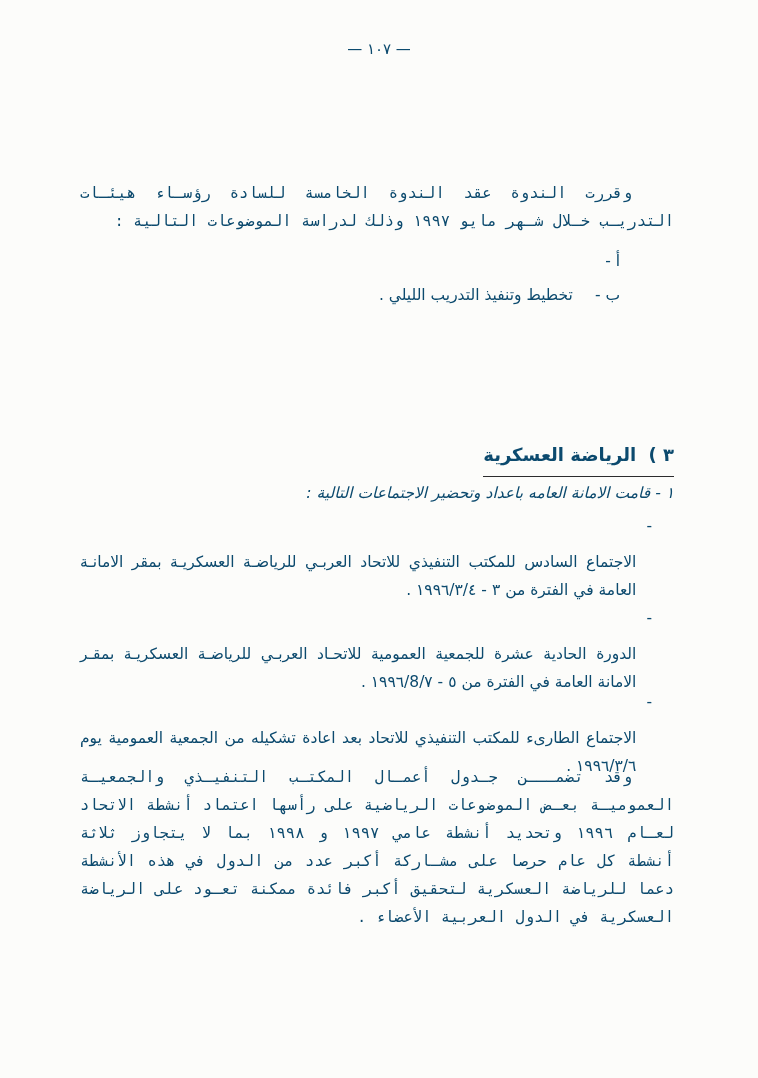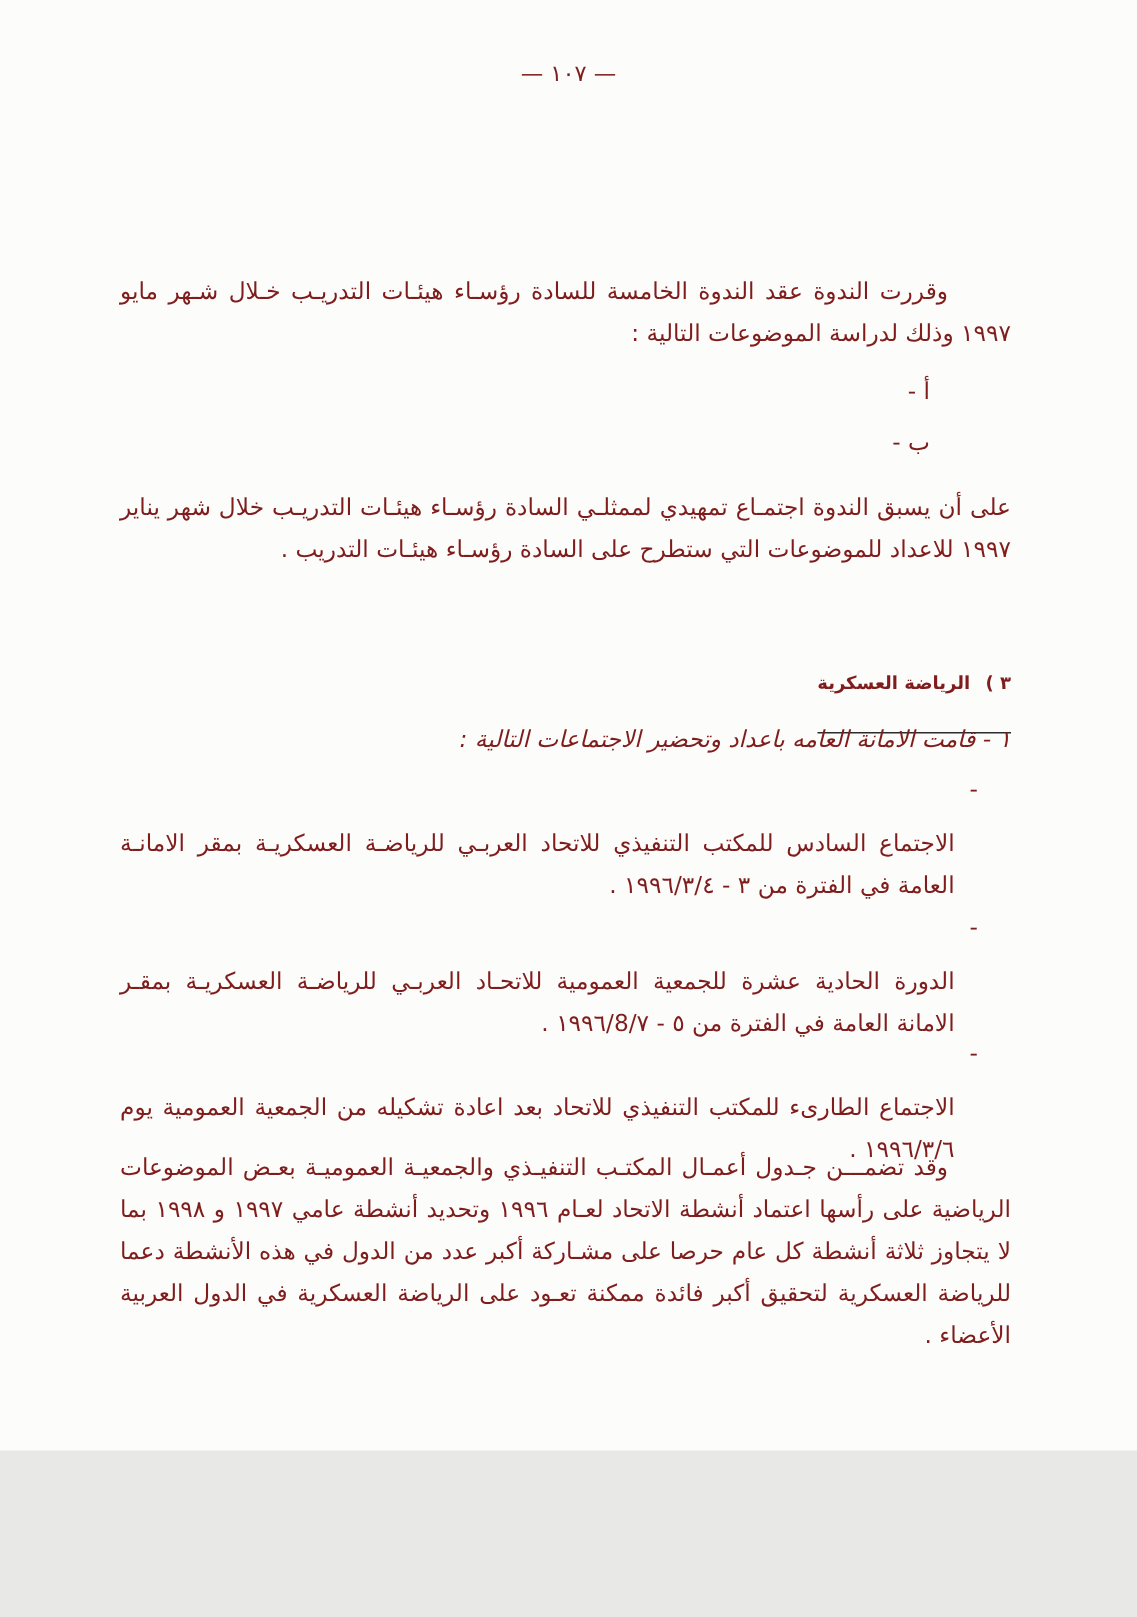--- a/index.html
+++ b/index.html
@@ -3,63 +3,63 @@
 <meta charset="utf-8">
 <style>
   * { box-sizing: border-box; margin: 0; padding: 0; }
   html, body { background: #e8e8e6; }
   body {
     width: 758px; height: 1078px;
     font-family: "DejaVu Sans", sans-serif;
   }
   .page {
     position: relative;
-    width: 758px; height: 967px;
+    width: 758px; height: 1078px;
     background: #fcfcfa;
-    color: #7f1d1d;
+    color: #0c4a6e;
     direction: rtl;
     overflow: hidden;
   }
   .page-number {
     position: absolute; top: 40px; left: 0; right: 0;
     text-align: center;
     font-size: 15px;
     letter-spacing: 1px;
   }
   .block {
     position: absolute;
     right: 84px;
     width: 594px;
     font-size: 15.5px;
     line-height: 28px;
     text-align: justify;
   }
-  .indent { text-indent: 42px; }
+  .indent { text-indent: 42px; font-family: Liberation Mono, monospace; }
   .single { text-align: right; font-style: italic; }
 
   .list {
     position: absolute;
     right: 138px;
     width: 480px;
     font-size: 15.5px;
     line-height: 28px;
   }
   .list-row { display: flex; gap: 22px; margin-bottom: 6px; }
   .marker { flex: 0 0 auto; }
   .li-text { flex: 0 1 auto; }
 
   .heading {
     position: absolute;
     right: 84px;
-    font-size: 12px;
+    font-size: 18px;
     font-weight: 700;
     line-height: 26px;
     display: inline-block;
     border-bottom: 1.5px solid #2b2b2d;
-    padding-bottom: 20px;
+    padding-bottom: 8px;
   }
   .heading .h-num { margin-left: 6px; }
 
   .bullet {
     position: absolute;
     right: 106px;
     width: 572px;
     display: flex;
     gap: 10px;
     font-size: 15.5px;
@@ -76,24 +76,24 @@
   <div class="page-number">— ١٠٧ —</div>
 
   <p class="block indent" style="top:180px">وقررت الندوة عقد الندوة الخامسة للسادة رؤسـاء هيئـات التدريـب خـلال شـهر مايو ١٩٩٧ وذلك لدراسة الموضوعات التالية :</p>
 
   <div class="list" style="top:247px">
     <div class="list-row">
       <span class="marker">أ -</span>
     </div>
     <div class="list-row">
       <span class="marker">ب -</span>
+      <span class="li-text">تخطيط وتنفيذ التدريب الليلي .</span>
     </div>
   </div>
 
-  <p class="block" style="top:324px">على أن يسبق الندوة اجتمـاع تمهيدي لممثلـي السادة رؤسـاء هيئـات التدريـب خلال شهر يناير ١٩٩٧ للاعداد للموضوعات التي ستطرح على السادة رؤسـاء هيئـات التدريب .</p>
 
   <h2 class="heading" style="top:442px">
     <span class="h-num">٣ )</span>
     <span class="h-title">الرياضة العسكرية</span>
   </h2>
 
   <p class="block single" style="top:479px">١ - قامت الامانة العامه باعداد وتحضير الاجتماعات التالية :</p>
 
   <div class="bullet" style="top:512px">
     <span class="b-marker">-</span>

